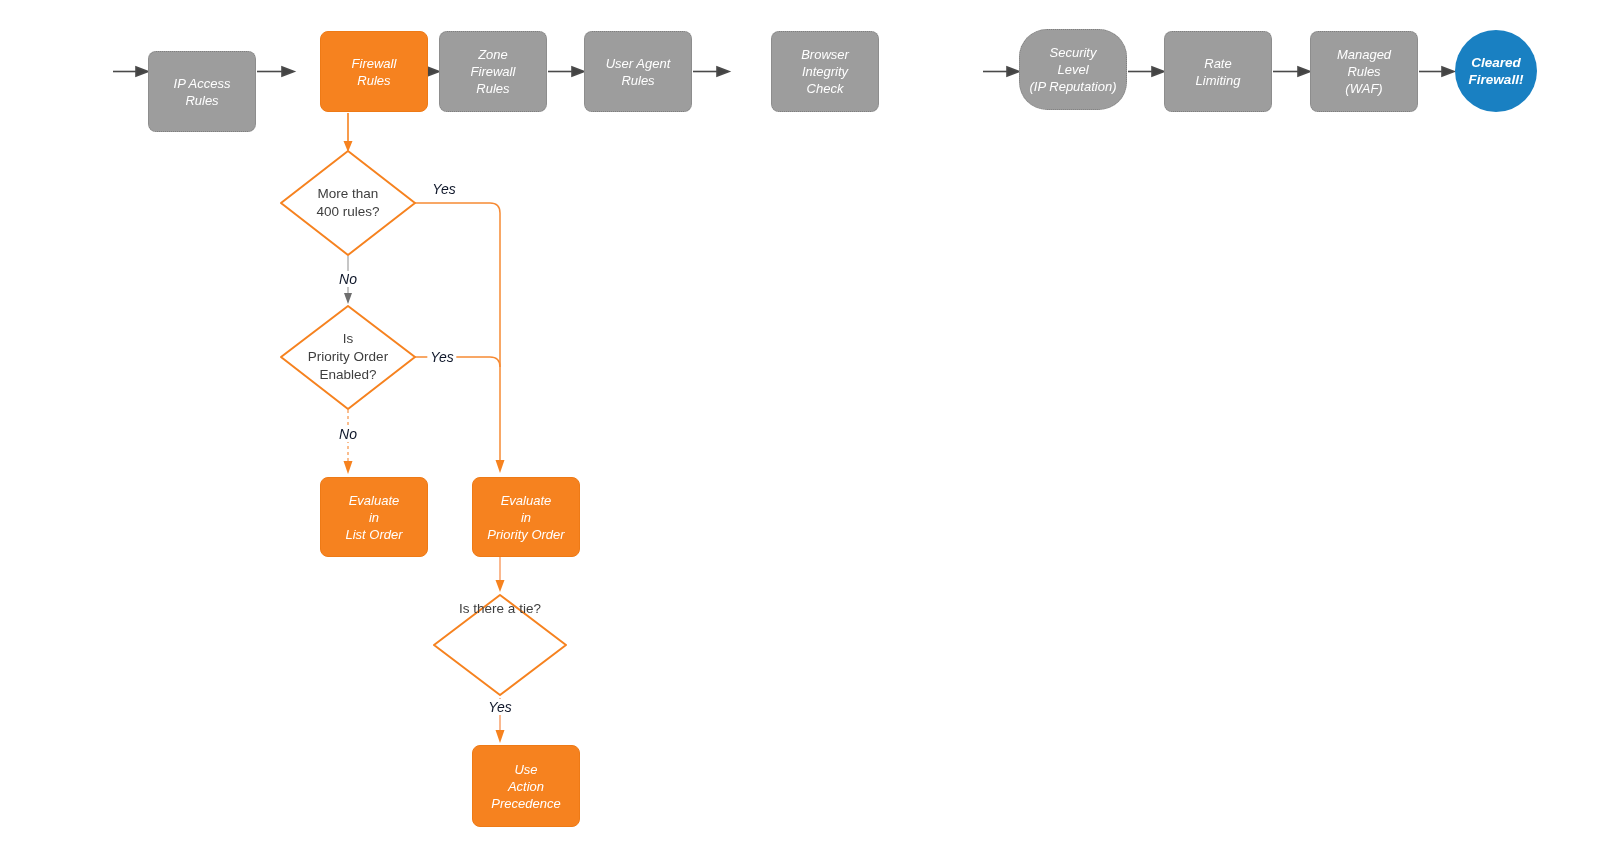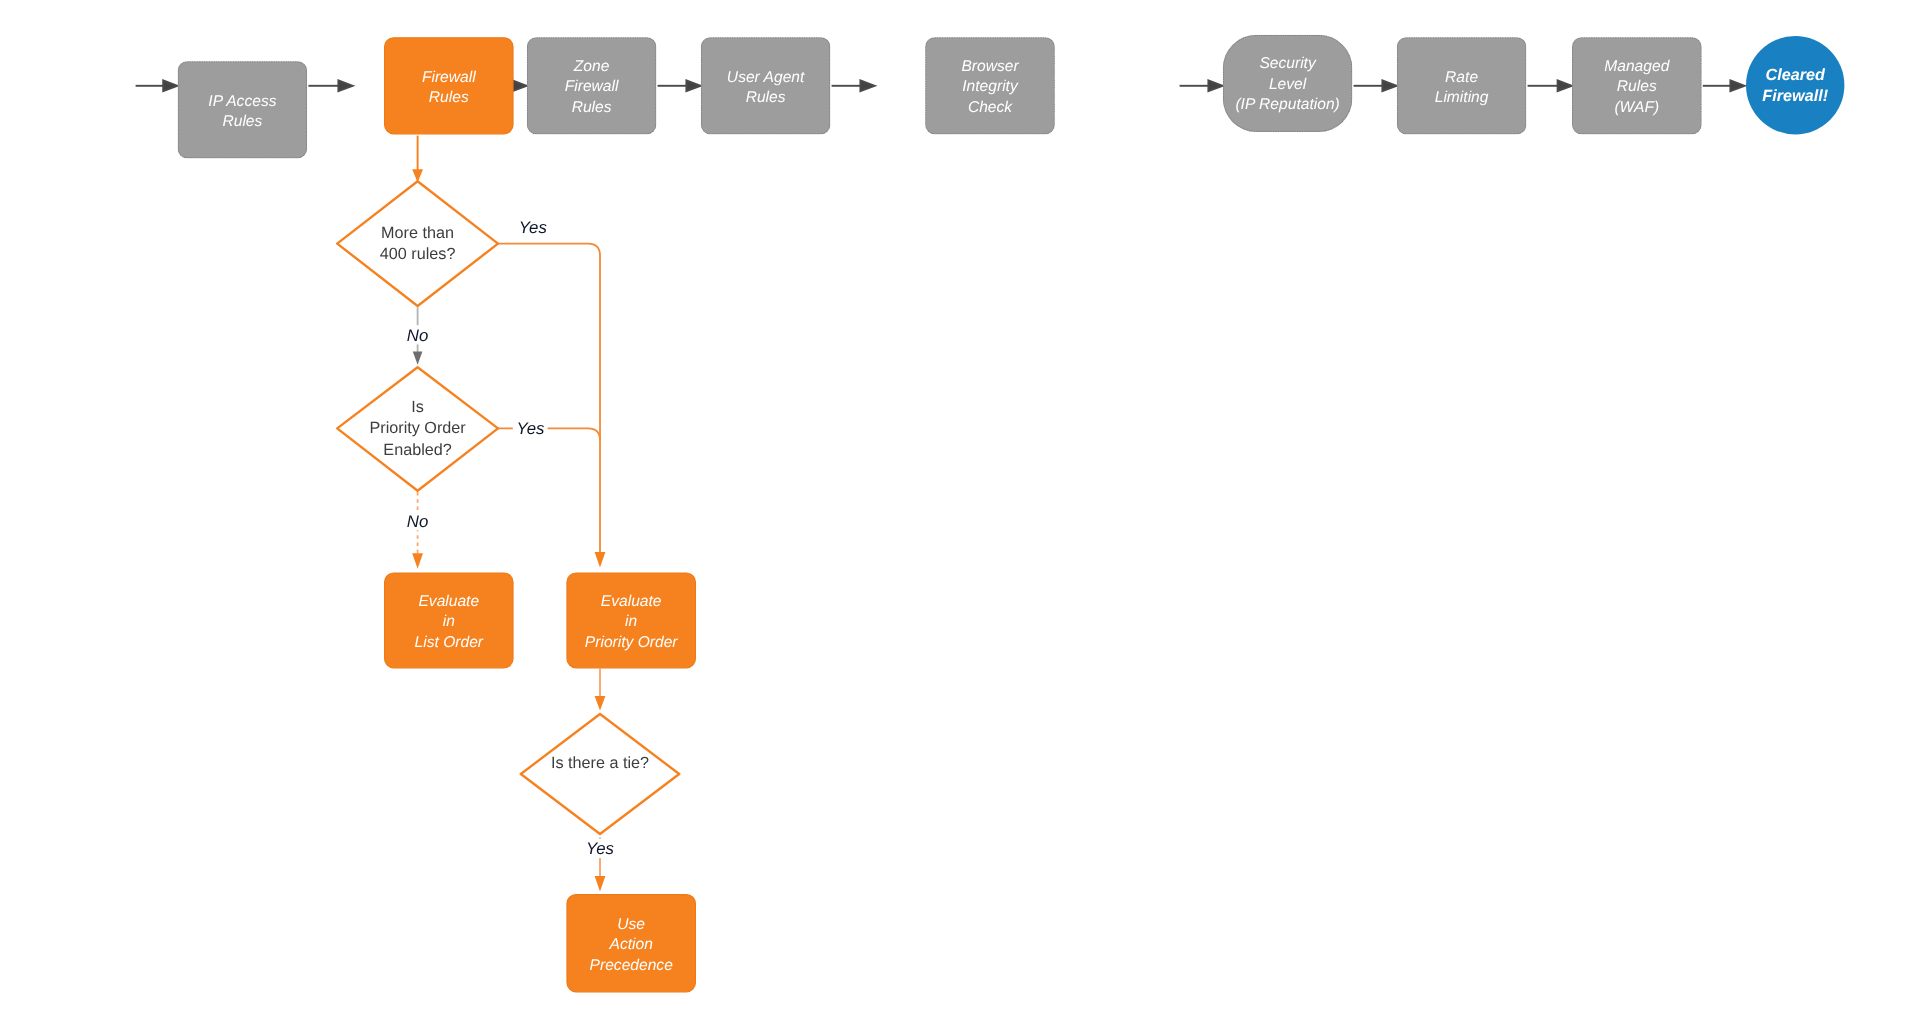--- a/index.html
+++ b/index.html
@@ -154,21 +154,21 @@
   <div class="node circle-end" style="left:1455px;top:30px;">
     <span class="lbl">Cleared
 Firewall!</span>
   </div>
 
   <div class="diamond-label" style="left:348px;top:203px;">More than
 400 rules?</div>
   <div class="diamond-label" style="left:348px;top:357px;">Is
 Priority Order
 Enabled?</div>
-  <div class="diamond-label" style="left:500px;top:636px;">Is there a tie?</div>
+  <div class="diamond-label" style="left:500px;top:609px;">Is there a tie?</div>
 
   <div class="node orange-box" style="left:294px;top:477px;height:80px;">
     <span class="lbl">Evaluate
 in
 List Order</span>
   </div>
 
   <div class="node orange-box" style="left:446px;top:477px;height:80px;">
     <span class="lbl">Evaluate
 in

